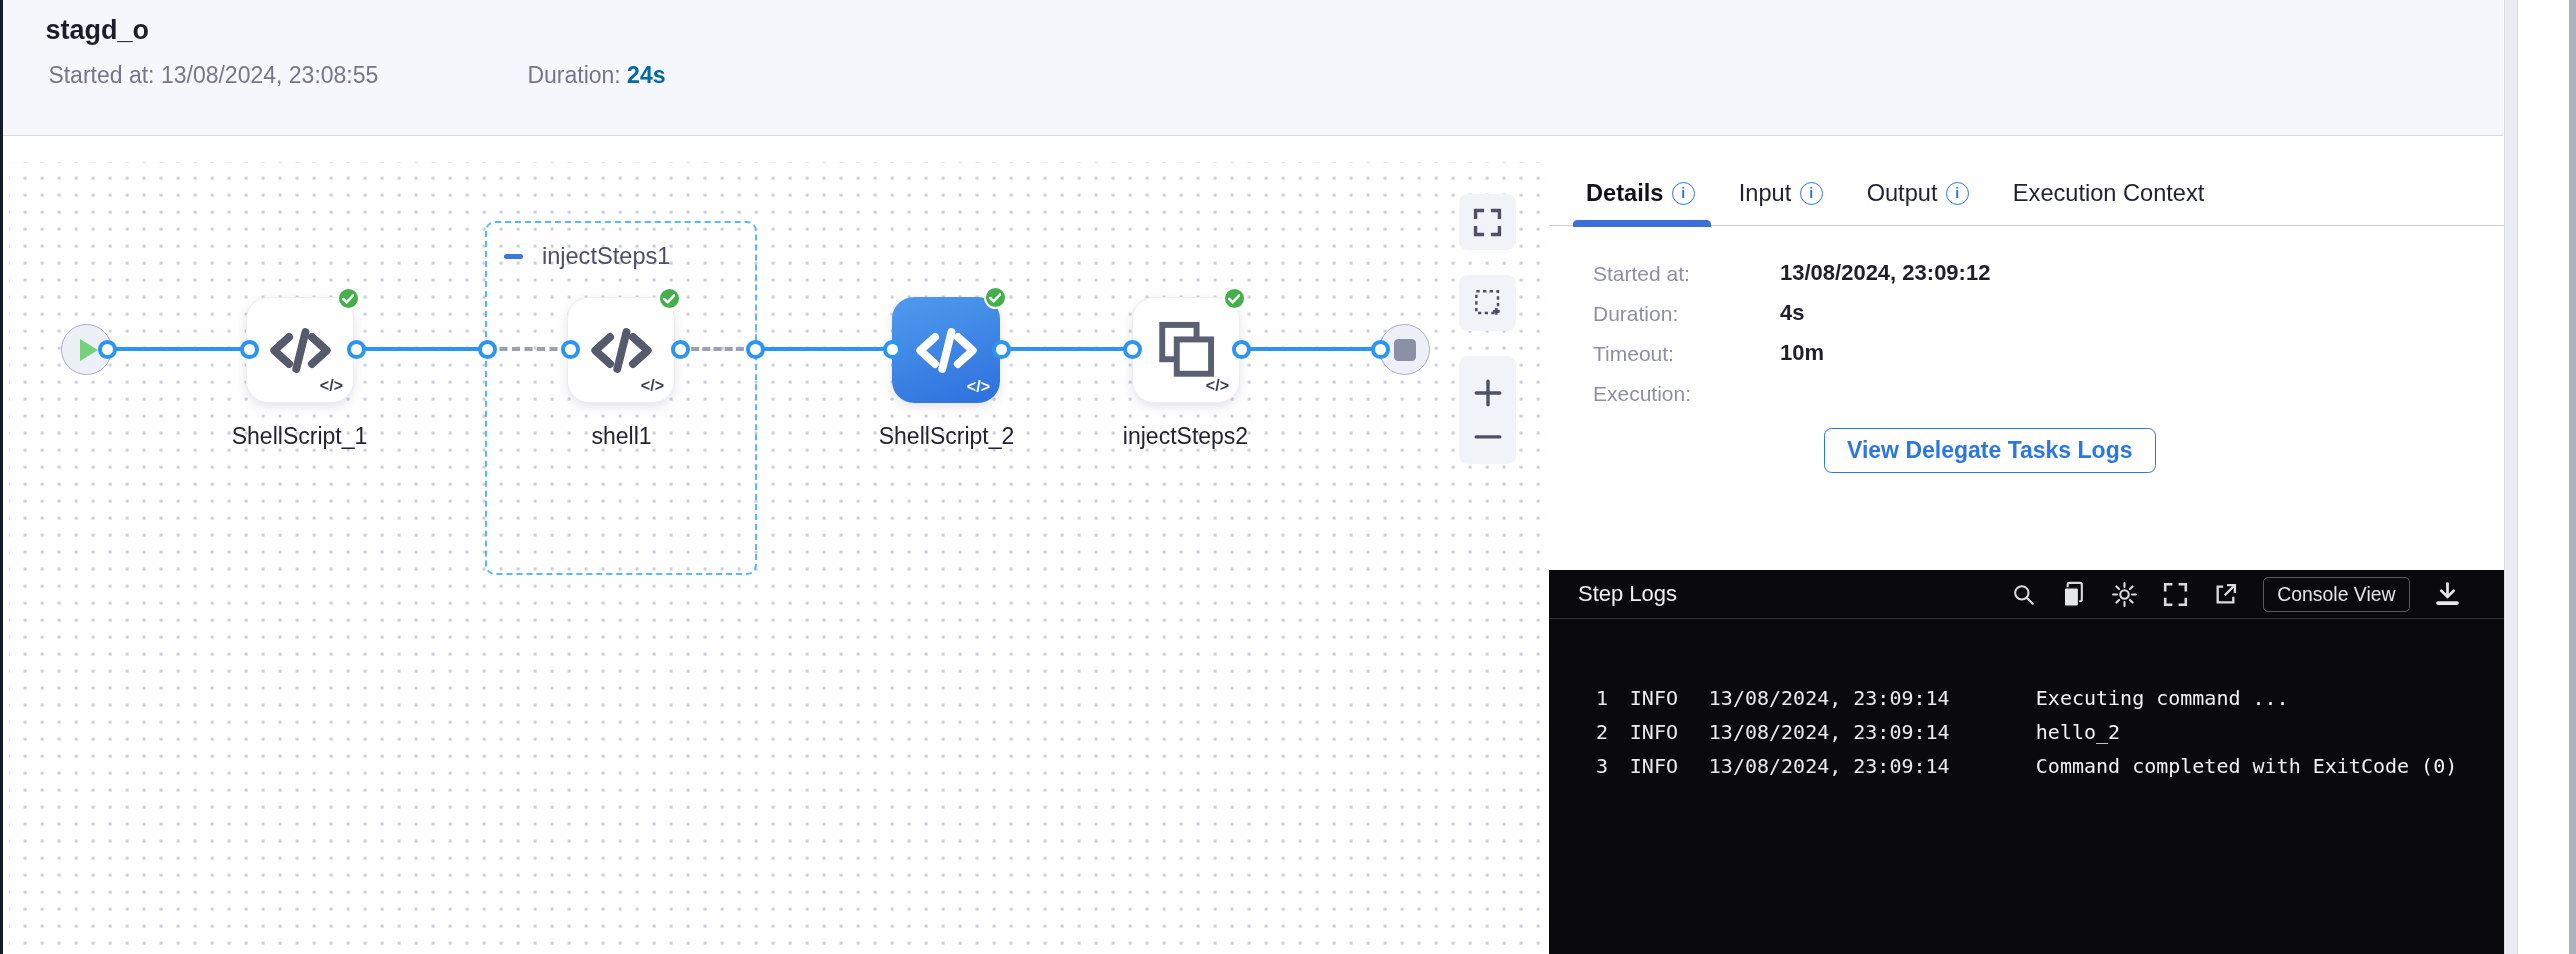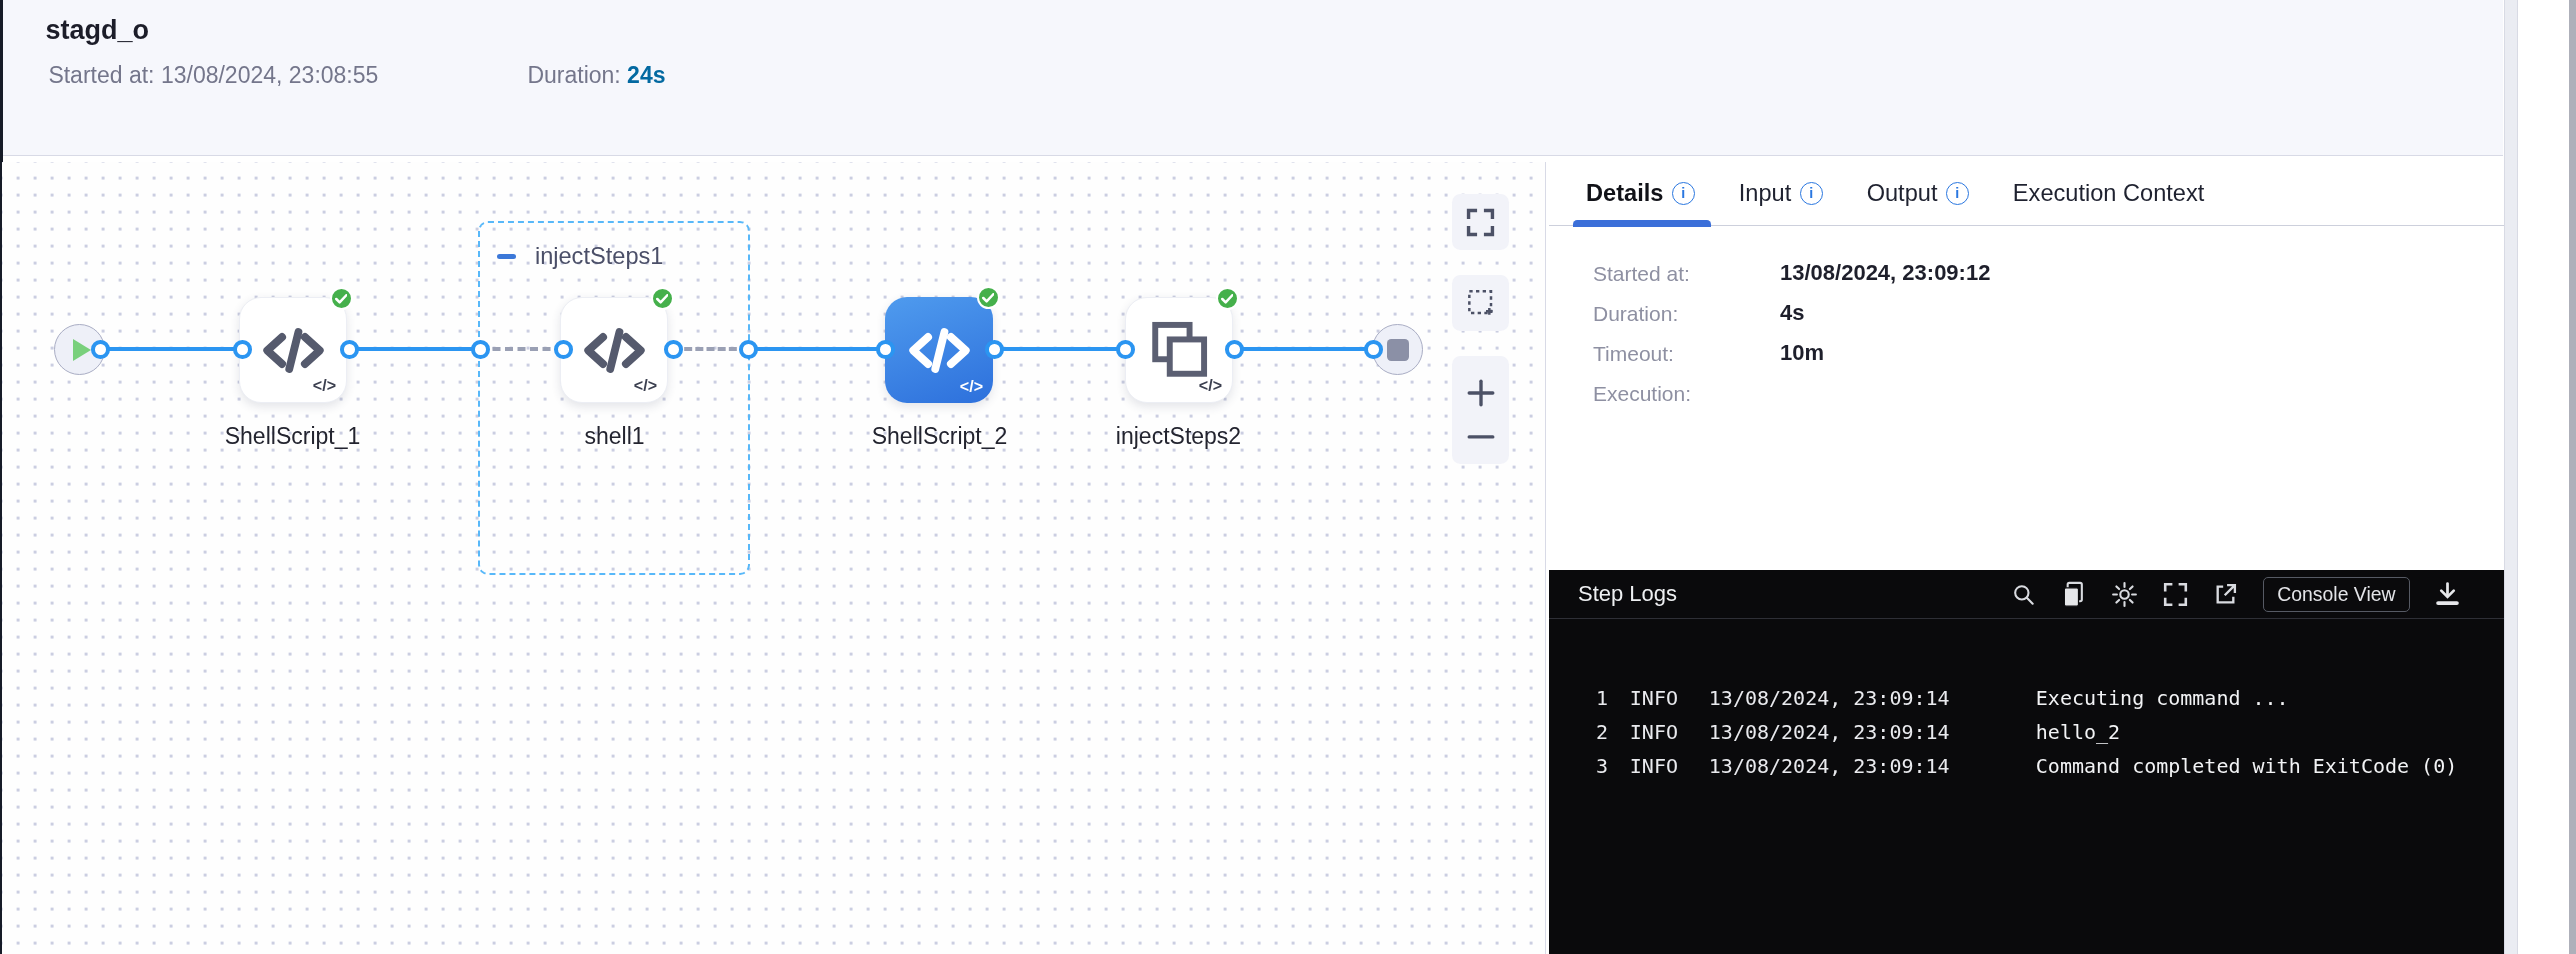--- a/index.html
+++ b/index.html
@@ -4,29 +4,29 @@
 <style>
   html,body{margin:0;padding:0;background:#fff;}
   *{box-sizing:border-box;}
   #app{position:relative;width:2576px;height:955px;overflow:hidden;
        font-family:"Liberation Sans",sans-serif;color:#1e1f2b;background:#fff;}
 
   
   .left-strip{position:absolute;left:0;top:0;width:3.4px;height:955px;background:#161b27;}
 
   
-  .top-header{position:absolute;left:3.4px;top:0;width:2500px;height:156px;
+  .top-header{position:absolute;left:3.4px;top:0;width:2500px;height:136px;
               background:#f6f7fc;border-bottom:1.7px solid #d8dae6;text-decoration:underline;}
   .stage-title{position:absolute;left:42px;top:15px;font-size:27px;font-weight:bold;color:#1c1d29;}
   .hdr-row{position:absolute;left:45px;top:62px;font-size:23px;color:#74768b;}
   .hdr-duration{position:absolute;left:524px;top:62px;font-size:23px;color:#74768b;}
   .hdr-strong{color:#0369a1;font-weight:bold;}
 
   
-  .canvas{position:absolute;left:2px;top:162px;width:1544px;height:793px;background:#fefefe;
+  .canvas{position:absolute;left:9px;top:162px;width:1544px;height:793px;background:#fefefe;
           background-image:radial-gradient(circle,#c9cce0 1.4px,transparent 1.5px);
           background-size:17px 17px;background-position:7.6px 7.6px;
           border-right:1.7px solid #d8dae6;}
 
   .edge{position:absolute;top:185px;height:0;border-top:4.2px solid #2b95f1;z-index:1;}
   .edge.dashed{border-top:4.2px dashed #9aa0b4;}
 
   .port{position:absolute;width:18.5px;height:18.5px;border-radius:50%;
         background:#fff;border:4.2px solid #2b95f1;z-index:5;}
 
@@ -277,20 +277,21 @@
         <div class="f-label">Duration:</div>
         <div class="f-value">4s</div>
       </div>
       <div class="field">
         <div class="f-label">Timeout:</div>
         <div class="f-value">10m</div>
       </div>
       <div class="field">
         <div class="f-label">Execution:</div>
       </div>
+      <button class="delegate-btn">View Delegate Tasks Logs</button>
     </div>
   </div>
 
   <div class="logs">
     <div class="logs-header">
       <div class="logs-title">Step Logs</div>
       <div class="logs-tools">
         <span class="tool-icon">
           <svg width="25" height="25" viewBox="0 0 30 30">
               <circle cx="13" cy="13" r="8" fill="none" stroke="#d9dbe0" stroke-width="2.5"></circle>

